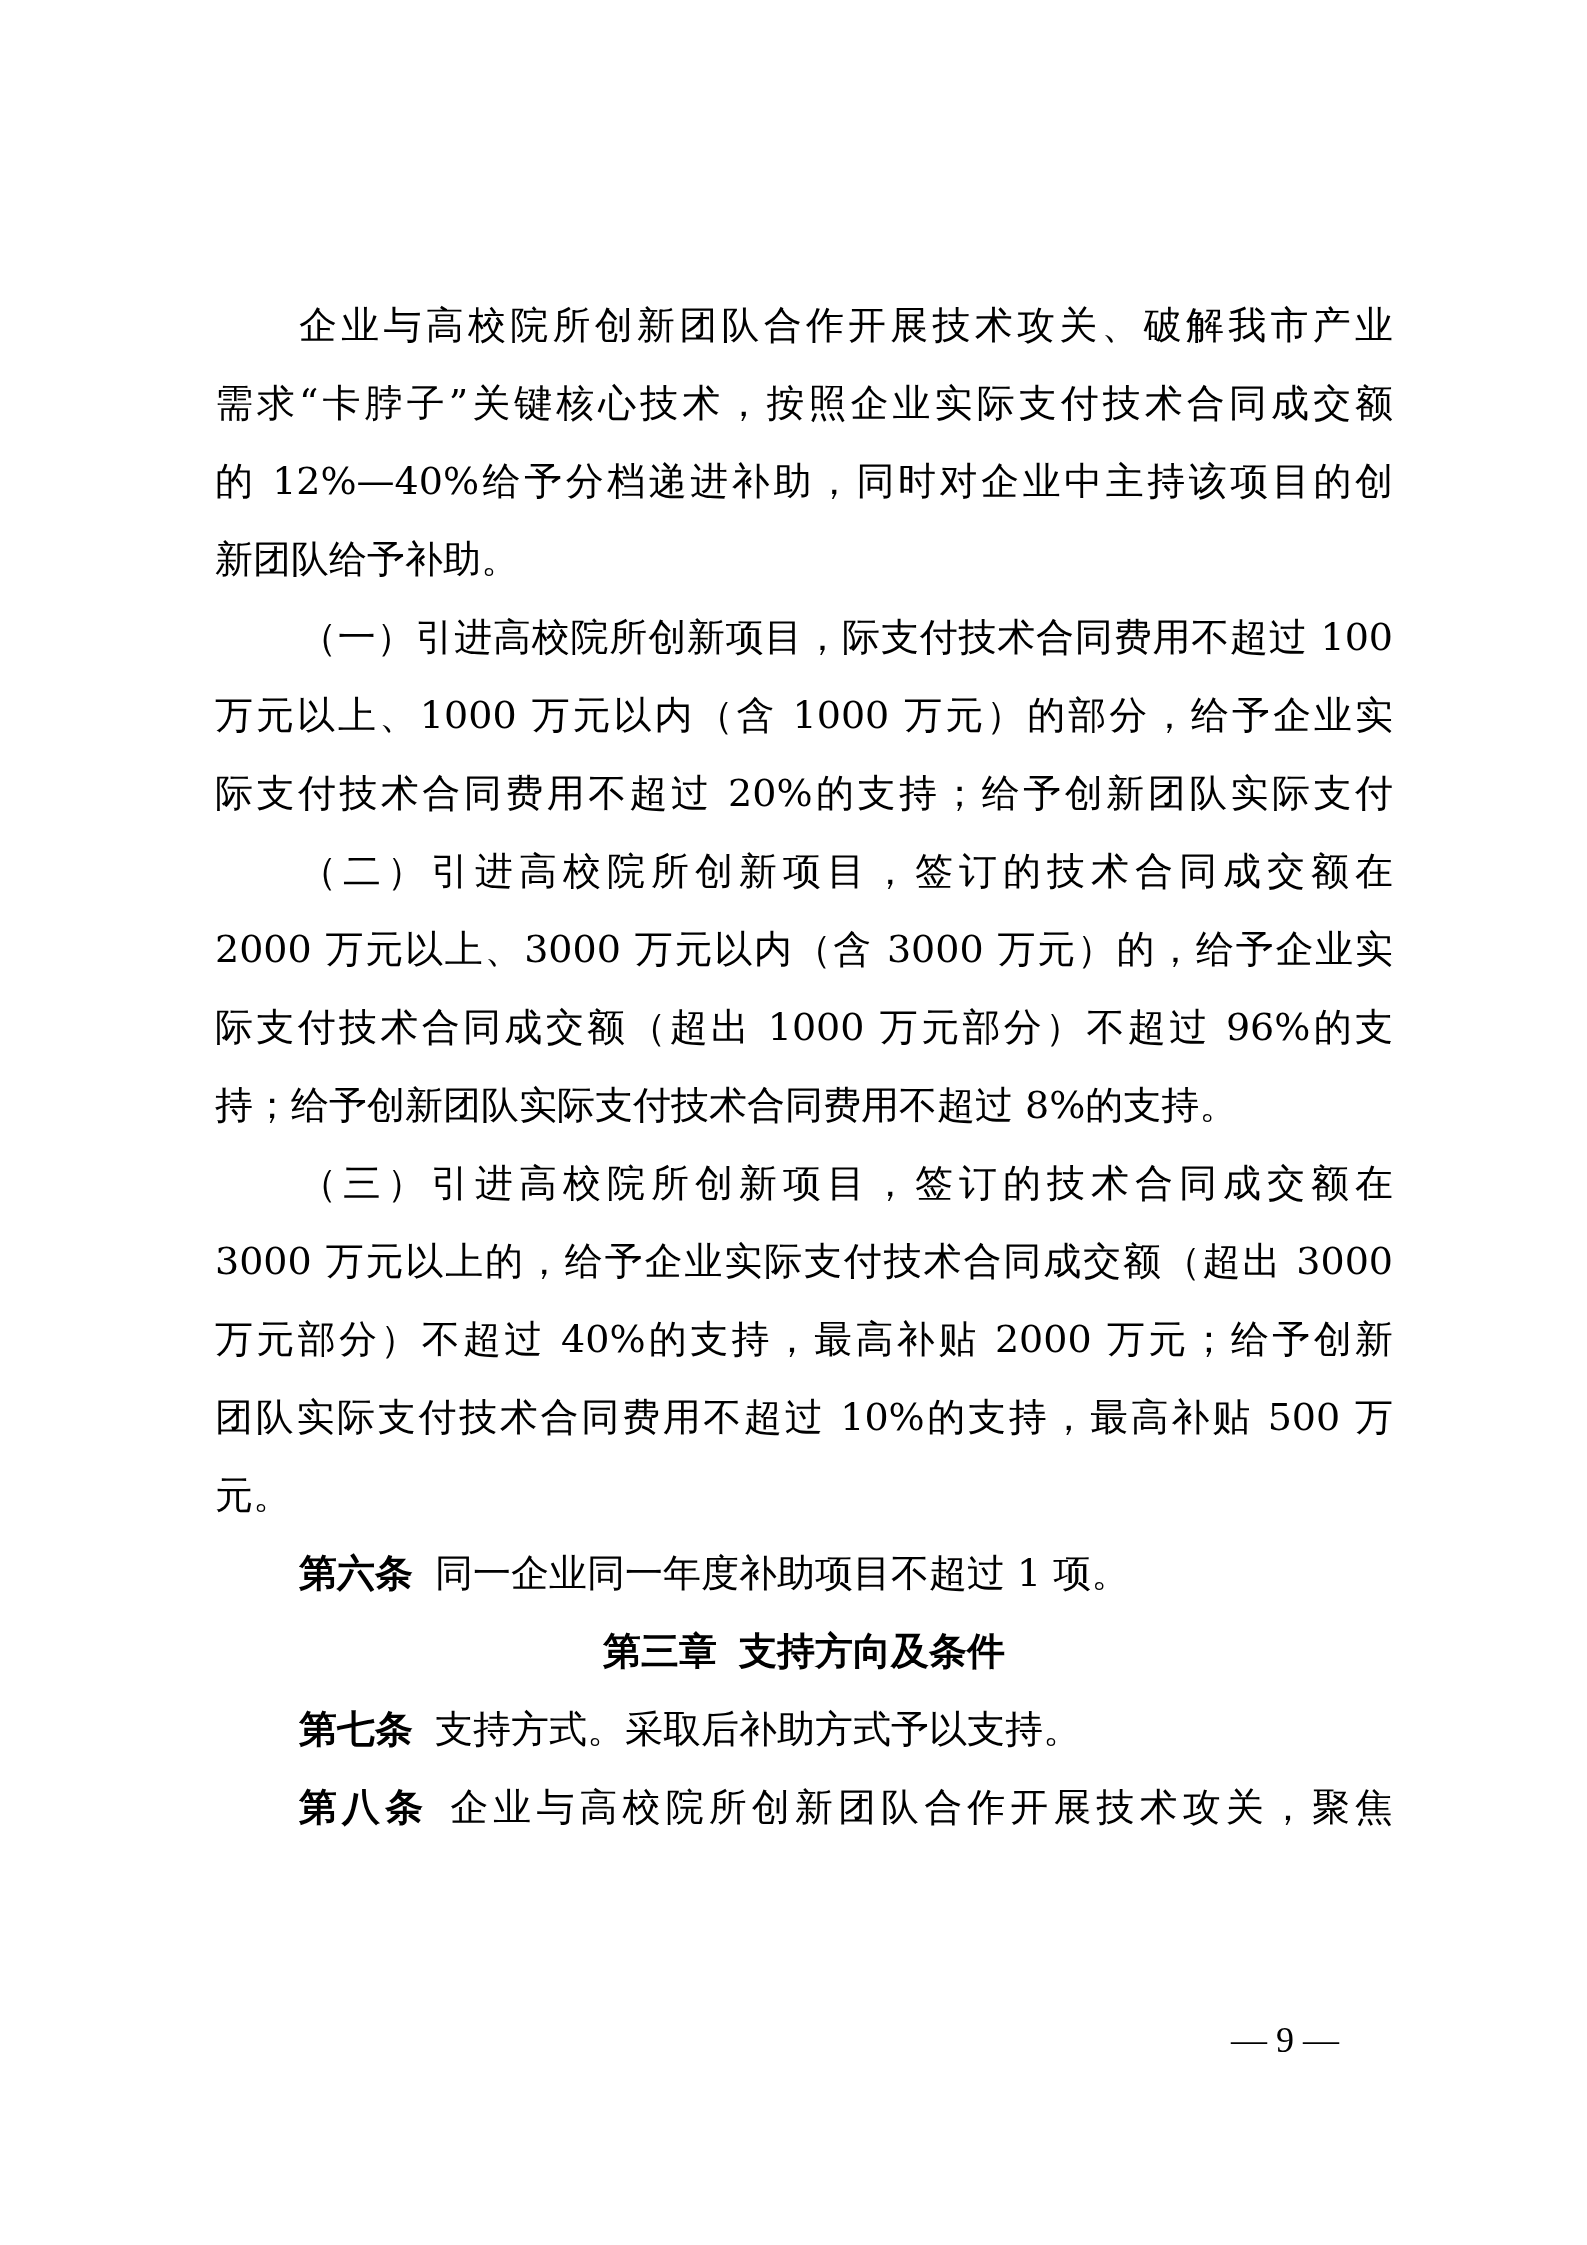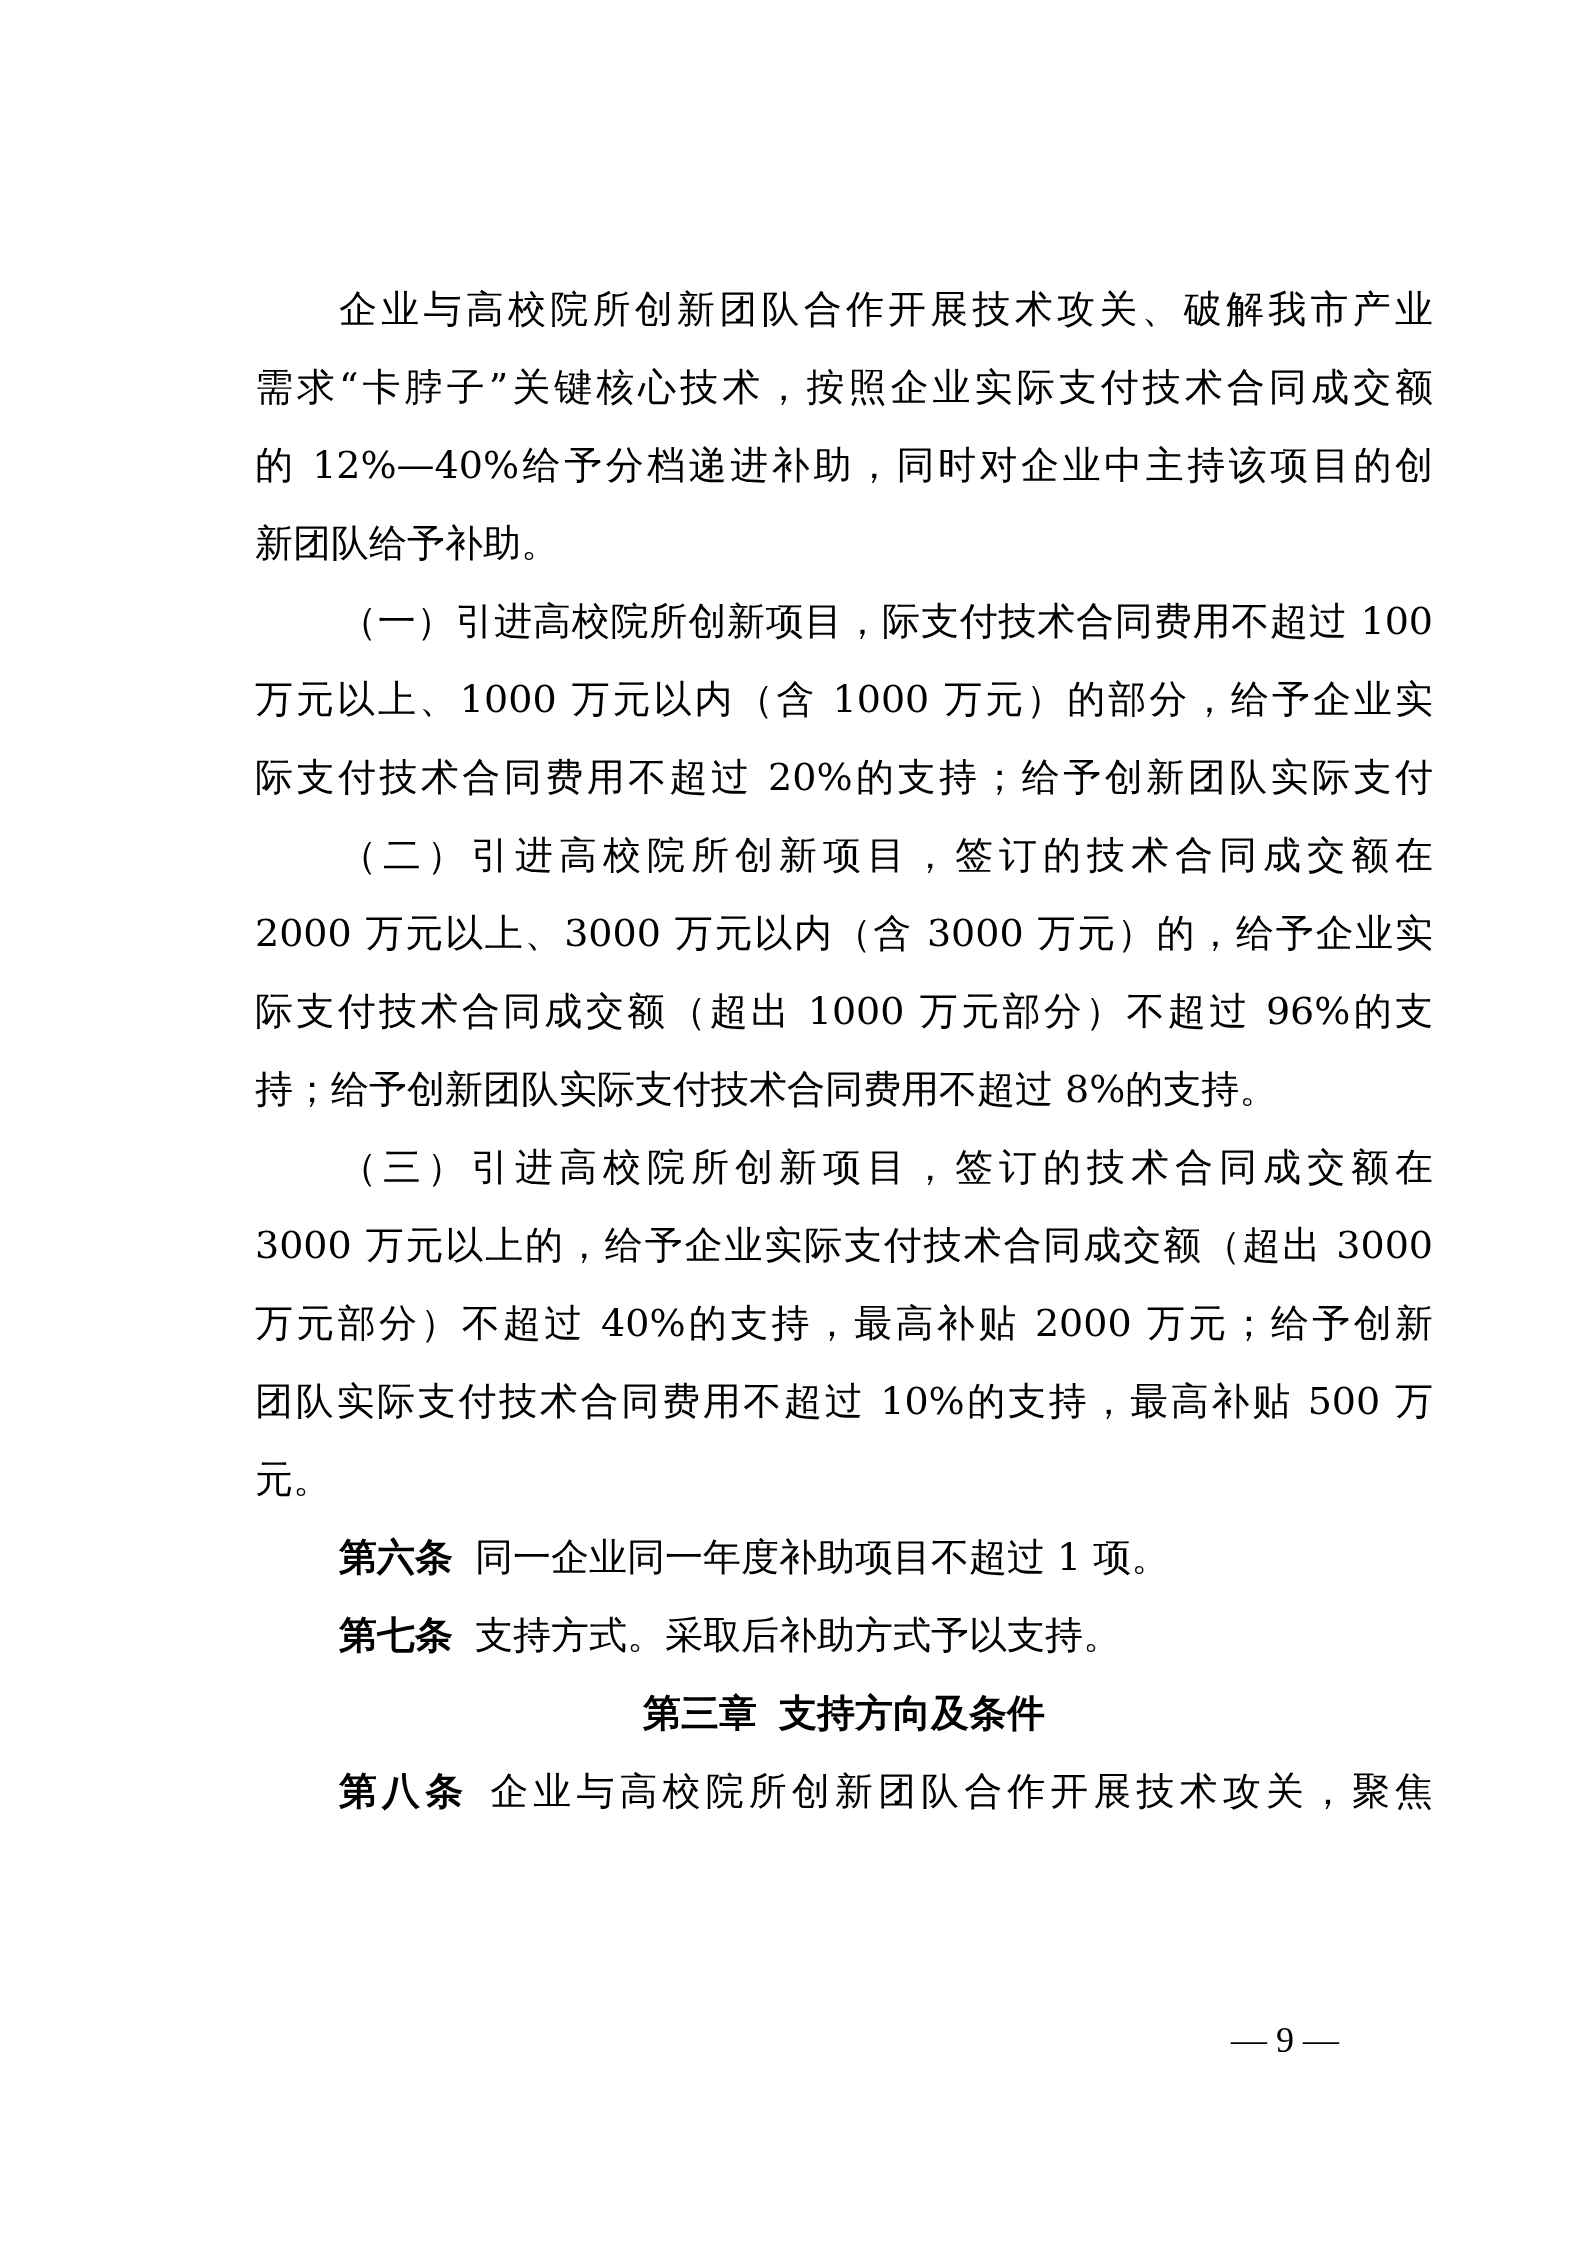--- a/index.html
+++ b/index.html
@@ -18,23 +18,22 @@
   .page {
     position: absolute;
     left: 0; top: 0;
     width: 1587px;
     height: 2245px;
     background: #ffffff;
   }
   .body-text {
     position: absolute;
     left: 215px;
-    top: 280px;
+    top: 296px;
     width: 1178px;
-    margin-left: 40px;
   }
   .line {
     height: 78px;
     line-height: 58px;
     font-size: 38px;
     white-space: nowrap;
     text-align: justify;
     text-align-last: justify;
     overflow: visible;
   }
@@ -88,26 +87,26 @@
     <div class="line indent">（三）引进高校院所创新项目，签订的技术合同成交额在</div>
     <div class="line">3000 万元以上的，给予企业实际支付技术合同成交额（超出 3000</div>
     <div class="line">万元部分）不超过 40%的支持，最高补贴 2000 万元；给予创新</div>
     <div class="line">团队实际支付技术合同费用不超过 10%的支持，最高补贴 500 万</div>
     <div class="line last">元。</div>
 
     <div class="line indent last">
       <span class="kw">第六条</span><span>同一企业同一年度补助项目不超过 1 项。</span>
     </div>
 
+    <div class="line heading">
+      <span>第三章</span><span class="sp"></span><span>支持方向及条件</span>
+    </div>
+
     <div class="line indent last">
       <span class="kw">第七条</span><span>支持方式。采取后补助方式予以支持。</span>
-    </div>
-
-    <div class="line heading">
-      <span>第三章</span><span class="sp"></span><span>支持方向及条件</span>
     </div>
 
     <div class="line indent" style="text-align-last: justify;">
       <span class="kw">第八条</span><span>企业与高校院所创新团队合作开展技术攻关，聚焦</span>
     </div>
 
   </div>
 
   <div class="page-number">— 9 —</div>
 </div>

